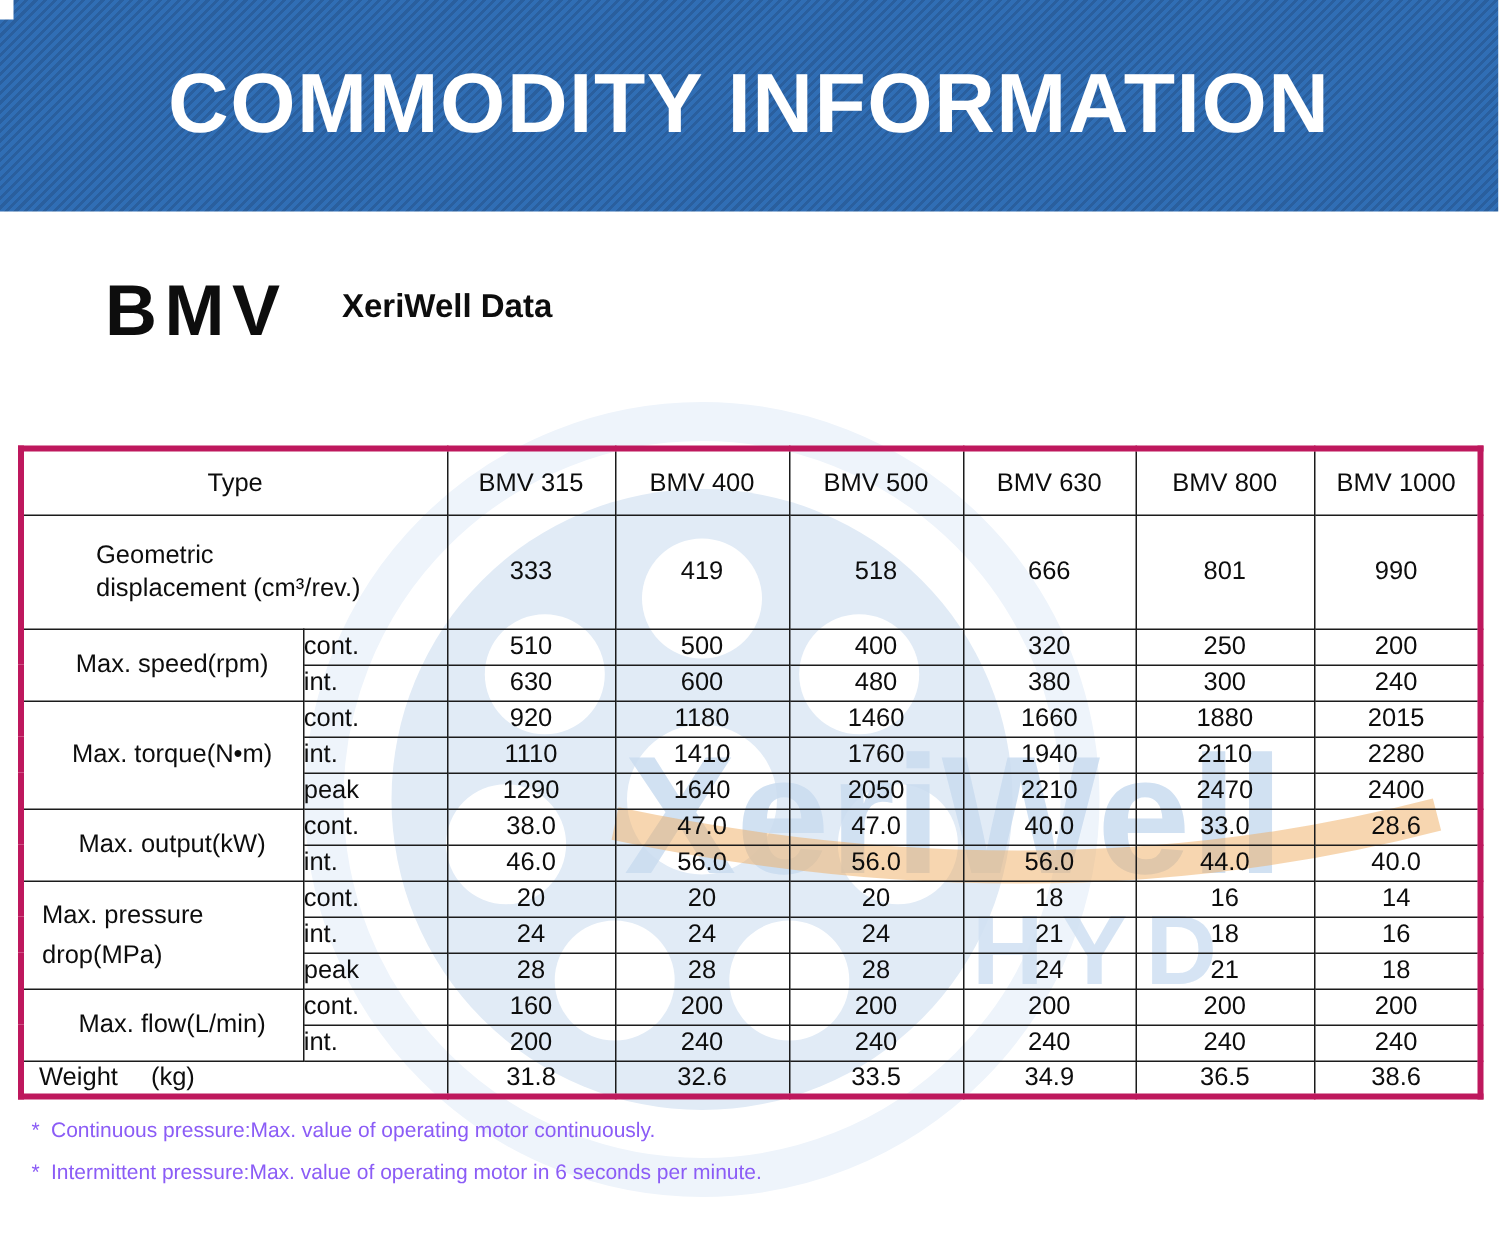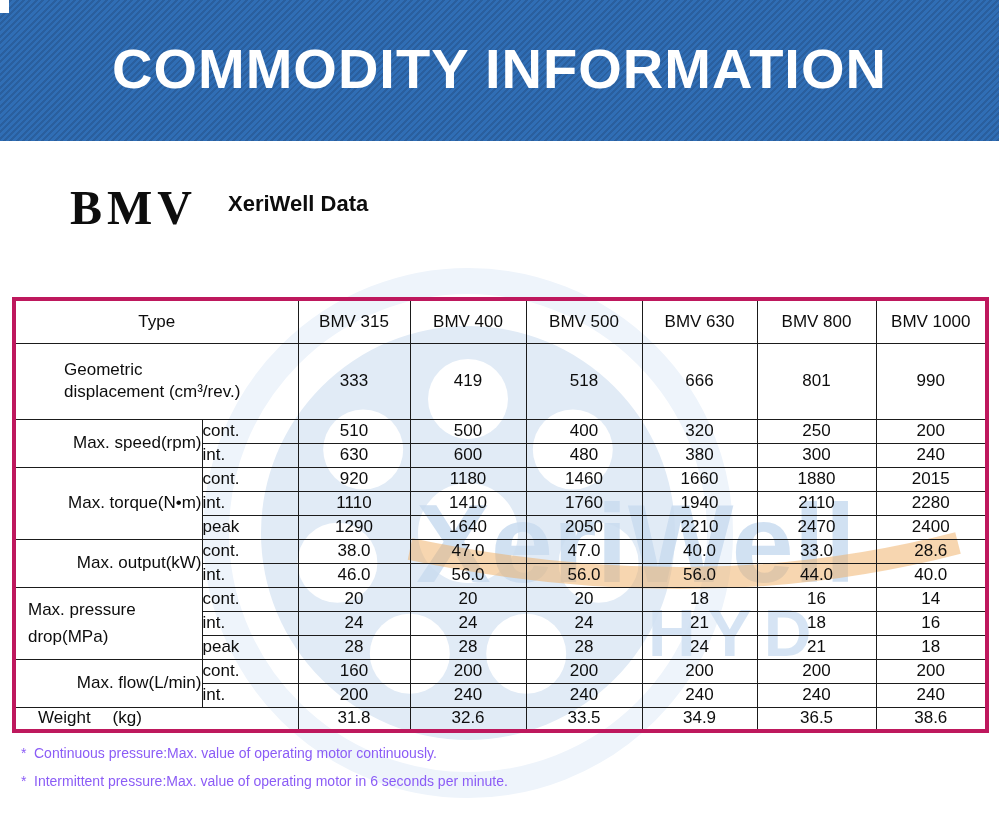--- a/index.html
+++ b/index.html
@@ -9,21 +9,21 @@
   
   .banner { position:absolute; left:0; top:0; width:999px; height:141px;
     background:repeating-linear-gradient(135deg,#306eb5 0px,#306eb5 2.5px,#2a5f9e 2.5px,#2a5f9e 4.5px);
     display:flex; align-items:center; justify-content:center; }
   .banner-notch { position:absolute; left:0; top:0; width:9px; height:13px; background:#ffffff; }
   .banner-title { color:#ffffff; font-size:56px; font-weight:bold; letter-spacing:1px;
     padding-bottom:4px; white-space:nowrap; }
 
   
   .product-name { position:absolute; left:70px; top:180px; font-size:48px; font-weight:bold;
-    letter-spacing:5px; color:#0d0d0d;font-family:Liberation Serif, serif; }
+    letter-spacing:5px; color:#0d0d0d; }
   .section-subtitle { position:absolute; left:228px; top:191px; font-size:22px; font-weight:bold;
     color:#0d0d0d; }
 
   
   .watermark { position:absolute; left:0; top:0; z-index:0; pointer-events:none; }
 
   
   .spec-table-wrap { position:absolute; left:12px; top:297px; z-index:1; }
   table.spec { border-collapse:collapse; table-layout:fixed; width:973px;
     border:4px solid #be185d; background:transparent; }
@@ -31,26 +31,26 @@
     color:#0d0d0d; line-height:1.15; padding:0; vertical-align:middle; background:transparent; }
   tr.row-header { height:44px; }
   tr.row-geo { height:76px; }
   tr.row-sub { height:24px; }
   tr.row-weight { height:24px; }
   .corner { text-align:center; font-size:17px; }
   .colhead { text-align:center; font-size:17px; }
   .val { text-align:center; }
   .sub { text-align:left; padding-left:10px; }
   .label { text-align:left; }
-  .label-flex { display:flex; justify-content:flex-end; align-items:center;
+  .label-flex { display:flex; justify-content:center; align-items:center;
     padding-left:12px; }
   .label-stack { display:flex; flex-direction:column; justify-content:center;
     padding-left:12px; padding-right:14px; gap:7px; }
   .label-stack .stack-line2 { display:flex; }
-  .weight-label { display:flex; align-items:center; padding-left:22px; }
+  .weight-label { display:flex; align-items:center; padding-left:10px; }
   .weight-label .unit { margin-left:22px; }
 
   
   .footnotes { position:absolute; left:21px; top:739px; z-index:1; font-size:14px;
     line-height:28px; color:#8b5cf6; }
   .footnote .marker { display:inline-block; width:13px; }
 </style>
 </head>
 <body>
 

